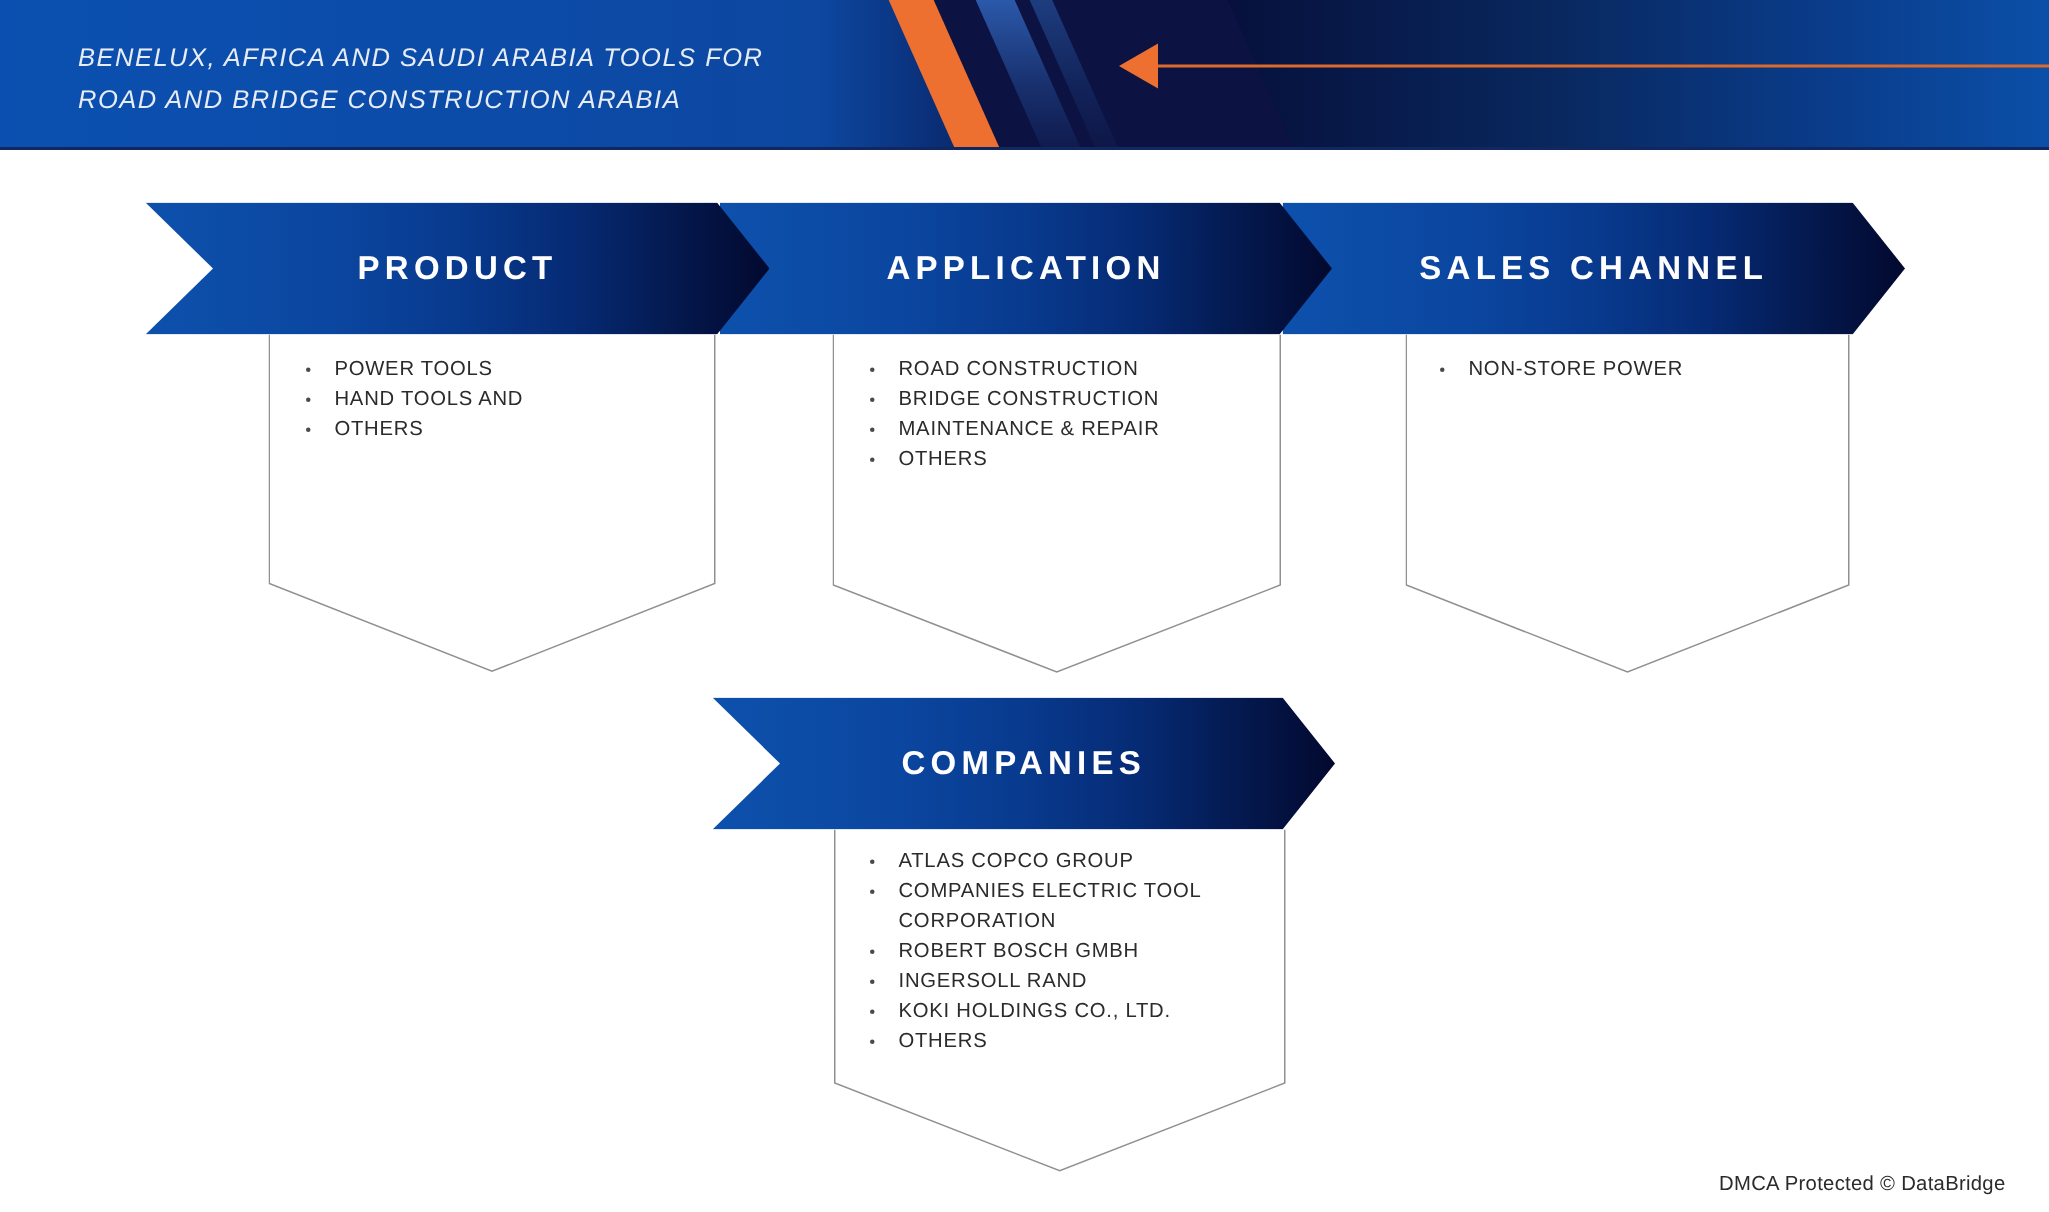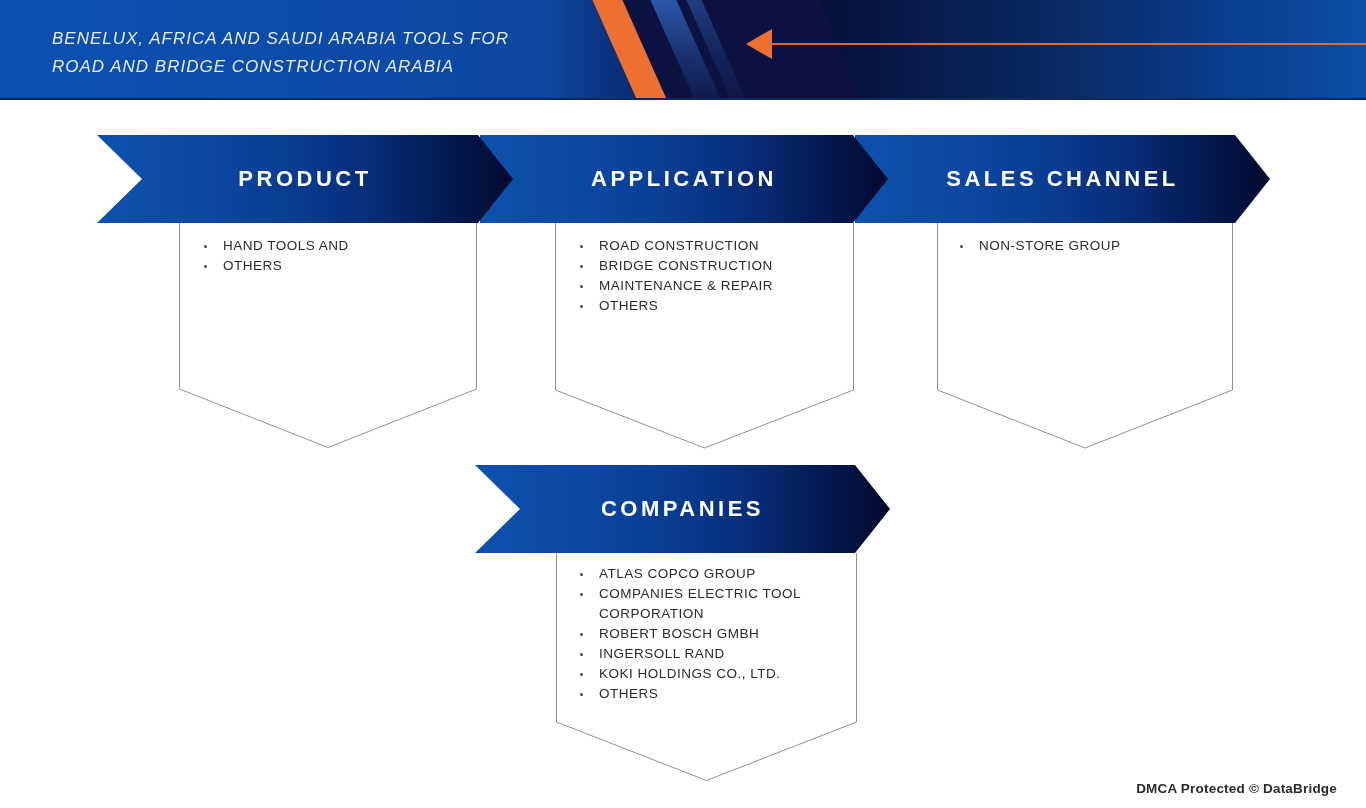--- a/index.html
+++ b/index.html
@@ -86,21 +86,21 @@
   }
   .item-text { flex: 1; }
   .list-product      { left: 204px; top: 236px; width: 250px; }
   .list-application  { left: 580px; top: 236px; width: 250px; }
   .list-sales        { left: 960px; top: 236px; width: 250px; }
   .list-companies    { left: 580px; top: 564px; width: 252px; }
 
   
   .footer-dmca {
     position: absolute; right: 29px; top: 781px;
-    color: #2b2b2b; font-size: 13.5px; letter-spacing: 0.2px; font-weight: bold;
+    color: #2b2b2b; font-size: 13.5px; letter-spacing: 0.2px;
   }
 </style>
 </head>
 <body>
 
 <div class="stage">
 
   <div class="header">
     <div class="stripe stripe-darkwedge"></div>
     <div class="stripe stripe-blue1"></div>
@@ -136,20 +136,24 @@
   <svg class="pennant" style="left:937px; top:223px;" width="297" height="227">
     <path d="M0.5,0 L0.5,167 L148,225 L295.5,167 L295.5,0"></path>
   </svg>
   <svg class="pennant" style="left:556px; top:553px;" width="302" height="229">
     <path d="M0.5,0 L0.5,169 L150.5,227.5 L300.5,169 L300.5,0"></path>
   </svg>
 
   <ul class="seg-list list-product">
     <li>
         <span class="bullet"></span>
+        <span class="item-text">POWER TOOLS</span>
+      </li>
+    <li>
+        <span class="bullet"></span>
         <span class="item-text">HAND TOOLS AND</span>
       </li>
     <li>
         <span class="bullet"></span>
         <span class="item-text">OTHERS</span>
       </li>
   </ul>
 
   <ul class="seg-list list-application">
     <li>
@@ -166,21 +170,21 @@
       </li>
     <li>
         <span class="bullet"></span>
         <span class="item-text">OTHERS</span>
       </li>
   </ul>
 
   <ul class="seg-list list-sales">
     <li>
         <span class="bullet"></span>
-        <span class="item-text">NON-STORE GROUP</span>
+        <span class="item-text">NON-STORE POWER</span>
       </li>
   </ul>
 
   <ul class="seg-list list-companies">
     <li>
         <span class="bullet"></span>
         <span class="item-text">ATLAS COPCO GROUP</span>
       </li>
     <li>
         <span class="bullet"></span>

